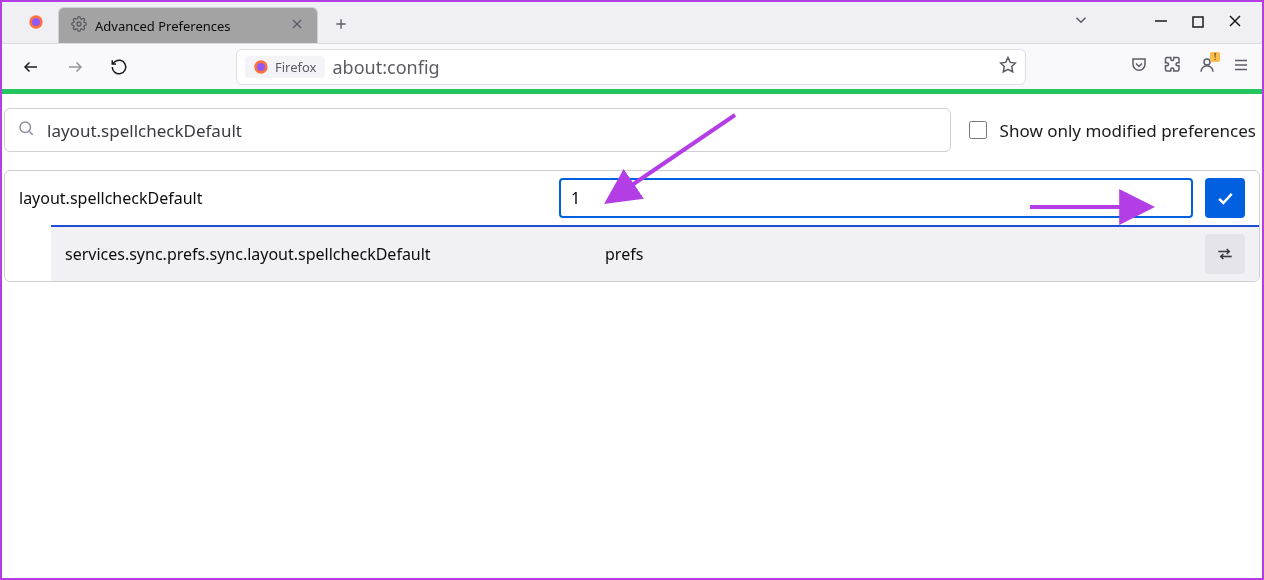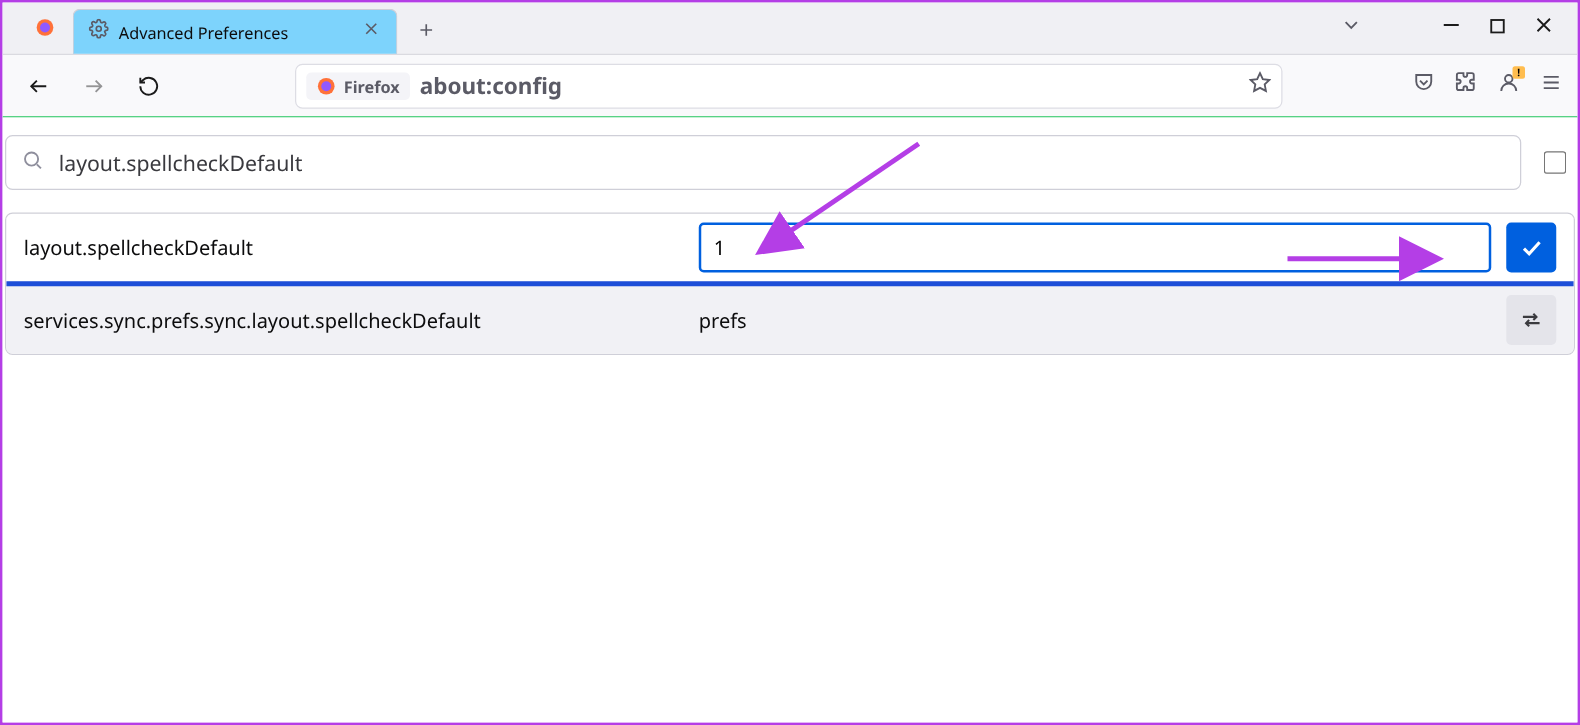--- a/index.html
+++ b/index.html
@@ -30,21 +30,21 @@
     display:flex; align-items:center; justify-content:center;
   }
   .tab {
     display: flex; align-items: center;
     height: 36px;
     margin-bottom: 0;
     padding: 0 12px;
     border: 1px solid #cfcfd8;
     border-bottom: none;
     border-radius: 6px 6px 0 0;
-    background: #7dd3fc;
+    background: #a3a3a3;
     gap: 8px;
     min-width: 260px;
     margin-top: 15px;
   }
   .tab .title { flex:1; font-size: 13px; }
   .newtab-btn {
     width: 34px; height: 34px;
     display:flex; align-items:center; justify-content:center;
     border-radius: 4px; color:#5b5b66;
     margin-left:6px; margin-bottom:2px;
@@ -56,22 +56,21 @@
   .win-controls .tablist-dd { color:#5b5b66; margin-right: 40px; }
   .icon-glyph { width:16px; height:16px; display:inline-block; }
 
   
   .navbar {
     height: 50px;
     background: #f9f9fb;
     display:flex; align-items:center;
     padding: 0 12px;
     gap: 10px;
-    border-bottom: 1px solid #22c55e;
-    font-weight: bold;
+    border-bottom: 5px solid #22c55e;
   }
   .navbtn {
     width: 34px; height: 34px;
     display:flex; align-items:center; justify-content:center;
     border-radius: 6px; color:#5b5b66;
   }
   .navbtn.disabled { opacity: .45; }
   .urlbar {
     flex:1;
     height: 36px;
@@ -119,21 +118,21 @@
   .show-mod input[type=checkbox]{ width:18px; height:18px; }
 
   .prefs {
     border:1px solid #cfcfd8; border-radius:6px; overflow:hidden;
   }
   .pref-row {
     display:flex; align-items:center;
     min-height: 52px;
     padding: 7px 14px;
   }
-  .pref-row + .pref-row { border-top:4px solid #1d4ed8; }
+  .pref-row + .pref-row { border-top:2px solid #1d4ed8;margin-left:46px; }
   .pref-row.alt { background:#f1f1f5; }
   .pref-name { width: 540px; font-size:16px; }
   .pref-value { flex:1; font-size:16px; }
   .pref-value input {
     width: 100%; height: 40px;
     border:2px solid #0060df; border-radius:4px;
     padding: 0 10px; font-size:16px; font-family:inherit;
     outline:none; background:#fff;
   }
   .pref-action {
@@ -276,20 +275,21 @@
       <span>
         <svg width="18" height="18" viewBox="0 0 24 24" fill="none" stroke="#8f8f9d" stroke-width="2">
             <circle cx="11" cy="11" r="7"></circle>
             <line x1="21" y1="21" x2="16.65" y2="16.65"></line>
           </svg>
       </span>
       <input type="text" value="layout.spellcheckDefault" style="">
     </div>
     <label class="show-mod">
       <input type="checkbox" style="">
+      <span>Show only modified preferences</span>
     </label>
   </div>
 
   <div class="prefs">
     <div class="pref-row">
       <div class="pref-name">layout.spellcheckDefault</div>
       <div class="pref-value">
         <input type="text" value="1" style="">
       </div>
       <div class="pref-action primary">

